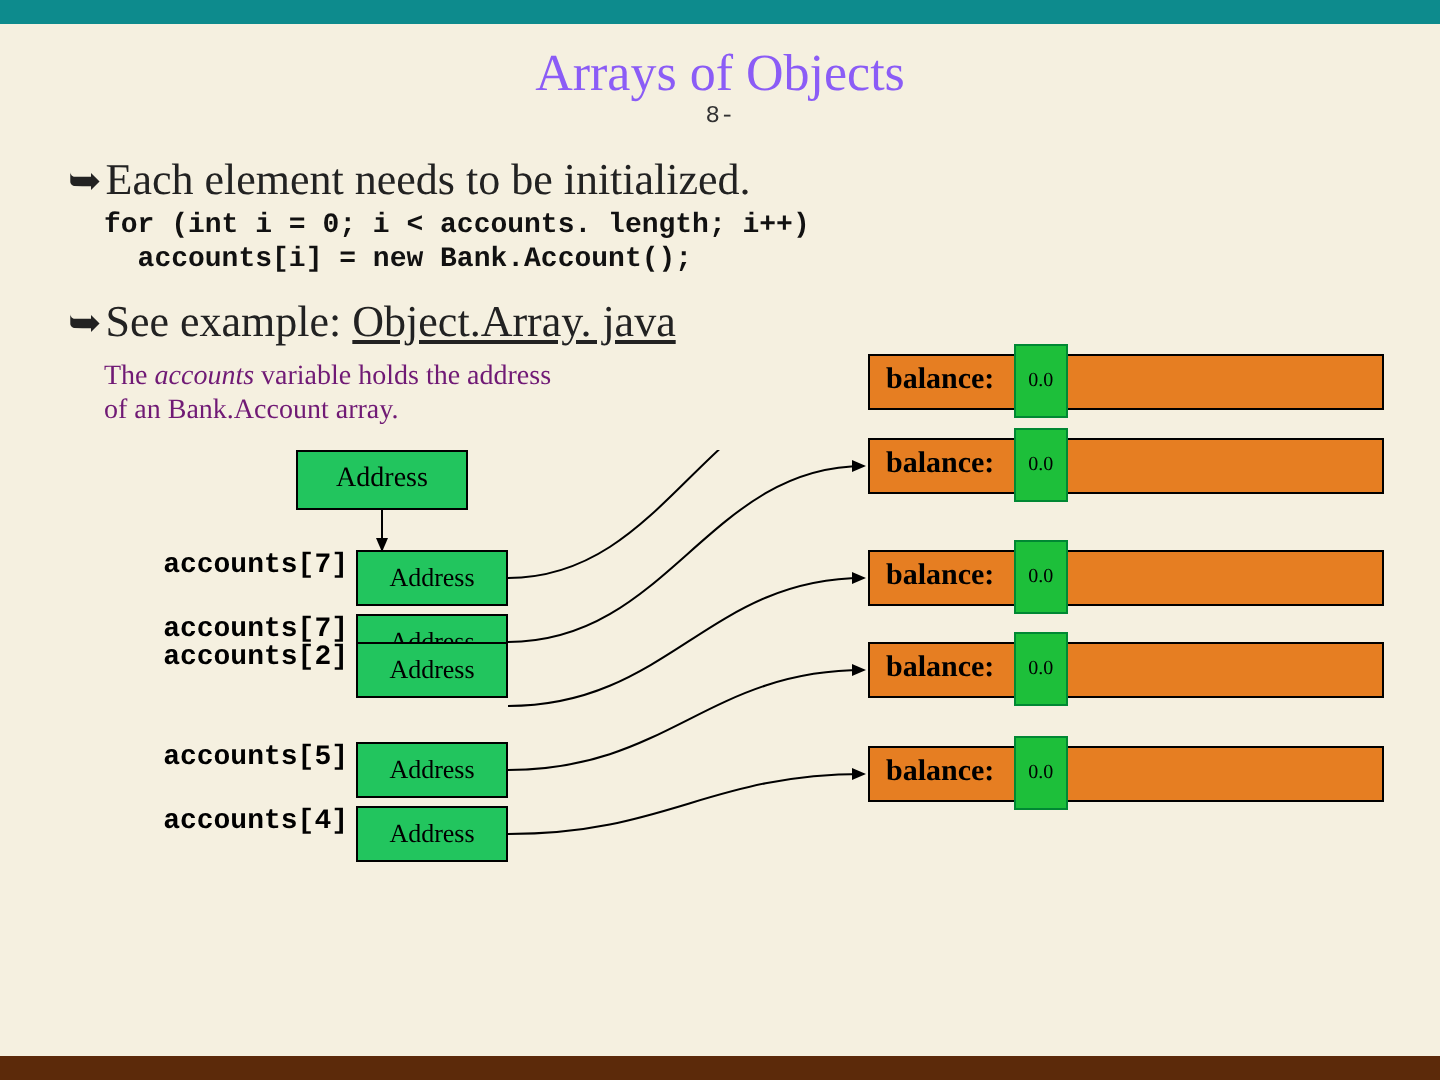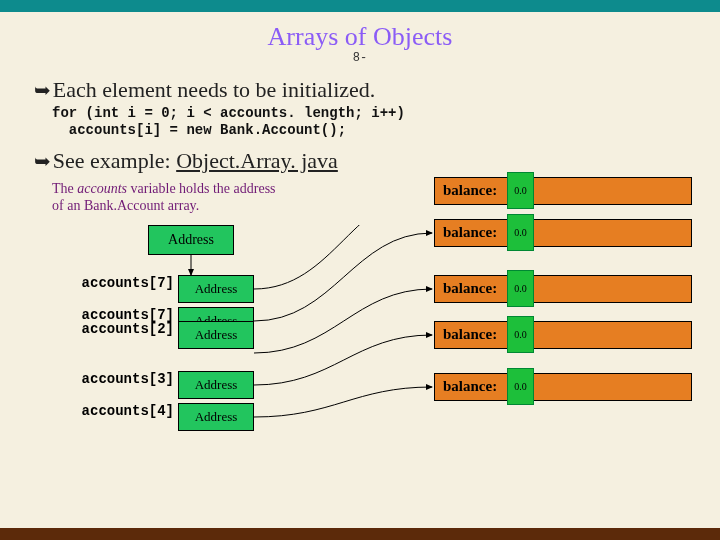--- a/index.html
+++ b/index.html
@@ -178,21 +178,21 @@
 
     <div class="row-label rlab row0">accounts[7]</div>
     <div class="addr-box cell rcell row0">Address</div>
 
     <div class="row-label rlab row1">accounts[7]</div>
     <div class="addr-box cell rcell row1">Address</div>
 
     <div class="row-label rlab row2">accounts[2]</div>
     <div class="addr-box cell rcell row2">Address</div>
 
-    <div class="row-label rlab row3">accounts[3]</div>
+    <div class="row-label rlab row3">accounts[5]</div>
     <div class="addr-box cell rcell row3">Address</div>
 
     <div class="row-label rlab row4">accounts[4]</div>
     <div class="addr-box cell rcell row4">Address</div>
 
     <div class="obj-box ob0">
       <span class="lbl">balance:</span>
       <span class="val">0.0</span>
     </div>
     <div class="obj-box ob1">

